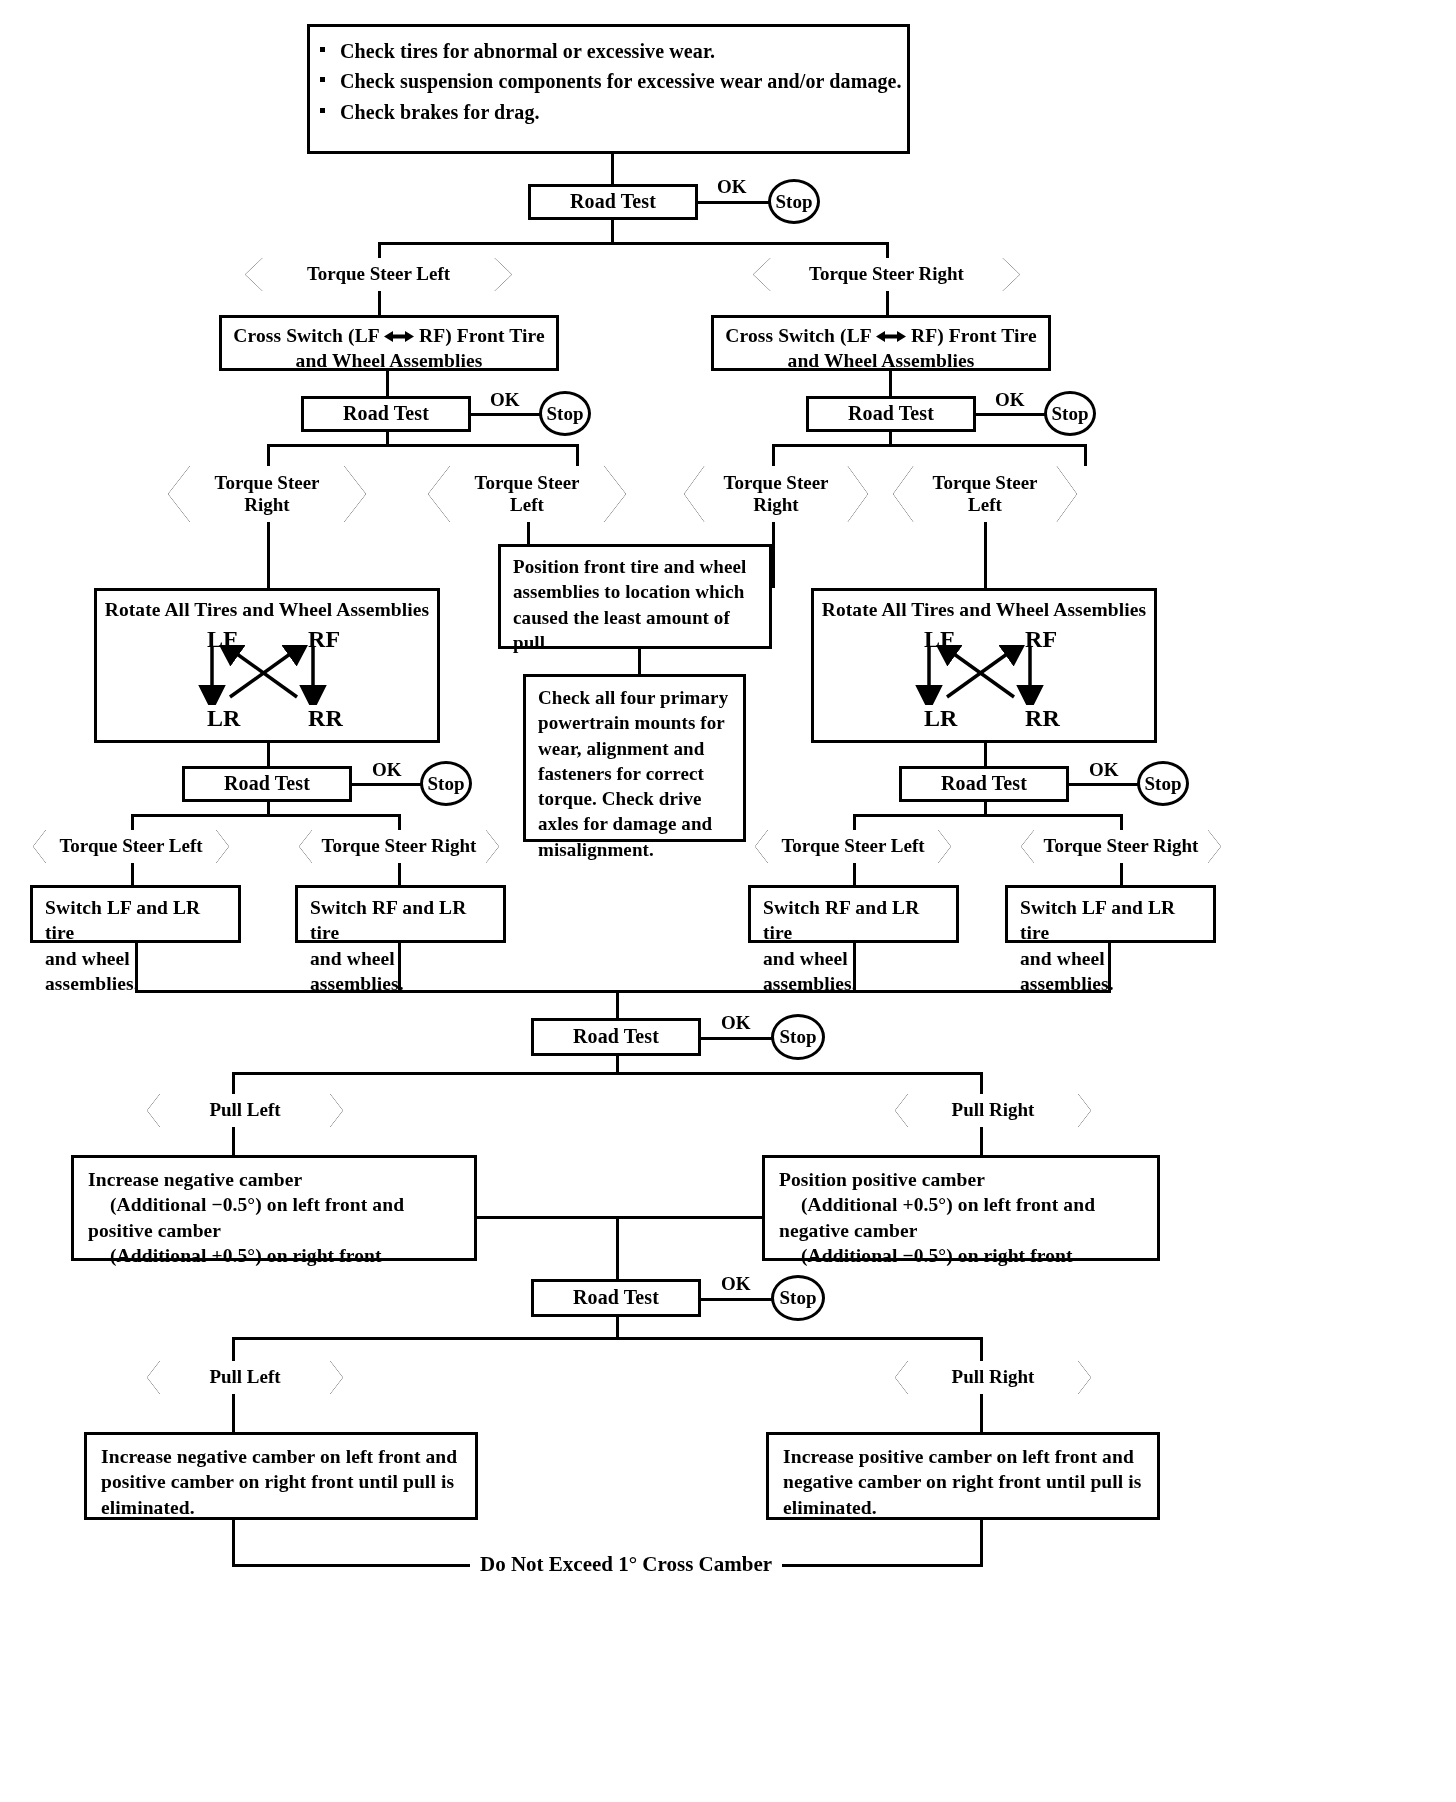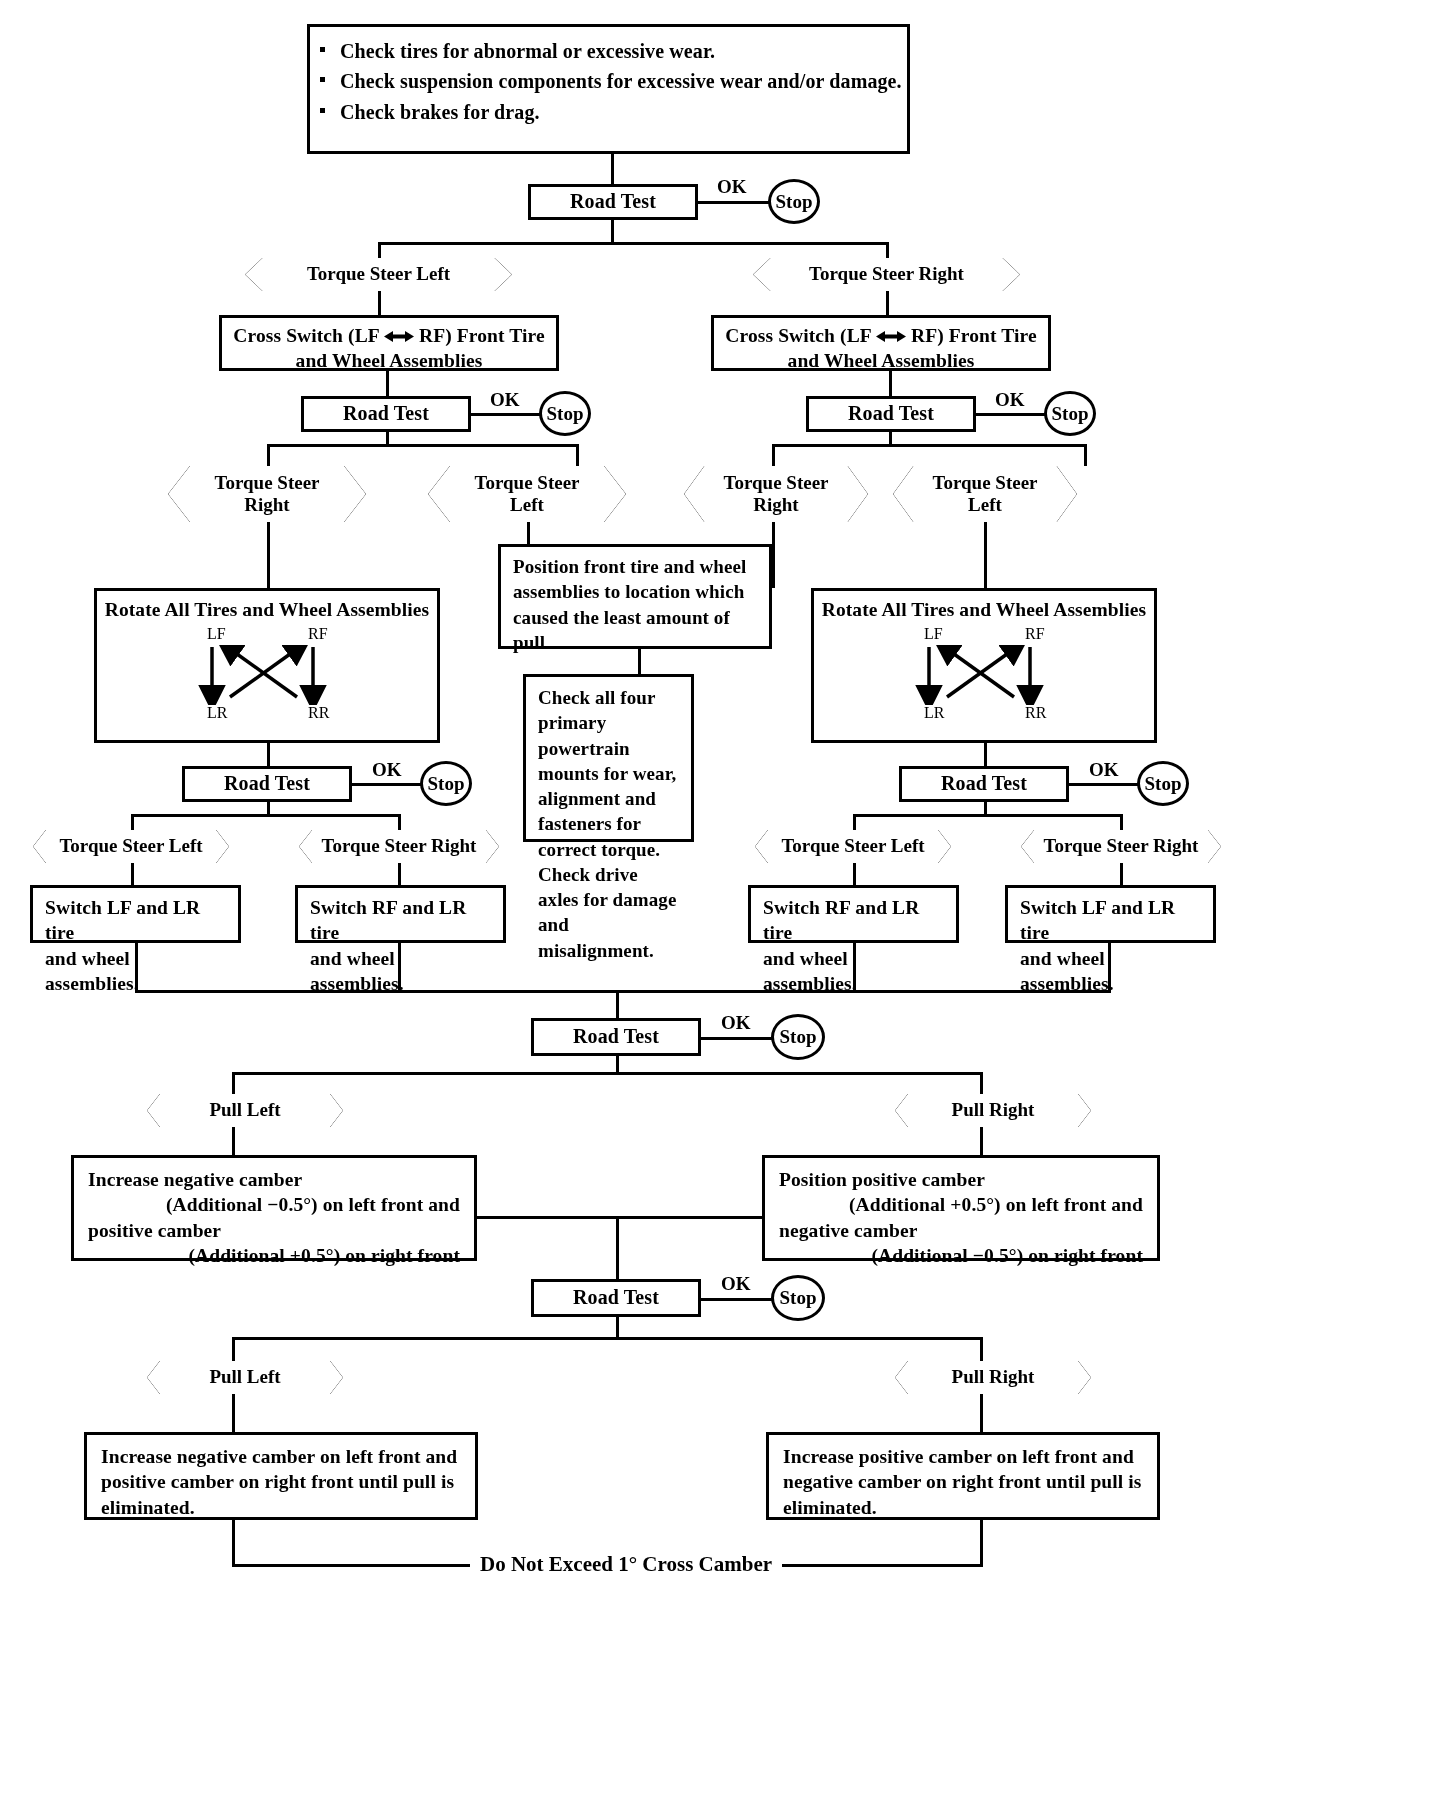--- a/index.html
+++ b/index.html
@@ -91,25 +91,25 @@
     left:-16px;top:11px;
     width:5px;height:5px;
     background:#000;
   }
   .txt{
     font-size:19.5px;
     font-weight:700;
     line-height:1.3;
   }
   .txt.sm{font-size:19px;line-height:1.33;}
-  .indent1{padding-left:22px;text-align:right;}
+  .indent1{padding-left:22px;}
   
   .rotlabel{
     position:absolute;
-    font-size:16px;font-weight:400;
+    font-size:24px;font-weight:700;
   }
   .rot-title{
     position:absolute;
     left:0;right:0;top:7px;
     text-align:center;
     font-size:19.5px;font-weight:700;
   }
   .footer-note{
     position:absolute;
     font-size:21px;font-weight:700;
@@ -254,21 +254,21 @@
   <div class="vline" style="left:267px;top:522px;height:66px;"></div>
   <div class="vline" style="left:527px;top:522px;height:22px;"></div>
   <div class="vline" style="left:772px;top:522px;height:66px;"></div>
   <div class="vline" style="left:984px;top:522px;height:66px;"></div>
 
   <div class="box" style="left:498px;top:544px;width:274px;height:105px;">
     <div class="txt sm" style="padding:7px 12px;">Position front tire and wheel assemblies to location which caused the least amount of pull.</div>
   </div>
   <div class="vline" style="left:638px;top:649px;height:25px;"></div>
 
-  <div class="box" style="left:523px;top:674px;width:171px;height:168px;">
+  <div class="box" style="left:523px;top:674px;width:223px;height:168px;">
     <div class="txt sm" style="padding:8px 12px;">Check all four primary powertrain mounts for wear, alignment and fasteners for correct torque. Check drive axles for damage and misalignment.</div>
   </div>
 
   <div class="box" style="left:94px;top:588px;width:346px;height:155px;">
     <div class="rot-title">Rotate All Tires and Wheel Assemblies</div>
     <div class="rotlabel" style="left:110px;top:33px;">LF</div>
     <div class="rotlabel" style="left:211px;top:33px;">RF</div>
     <div class="rotlabel" style="left:110px;top:112px;">LR</div>
     <div class="rotlabel" style="left:211px;top:112px;">RR</div>
     <svg class="arrowsvg" style="left:100px;top:54px;" width="160" height="60" viewBox="0 0 160 60">

